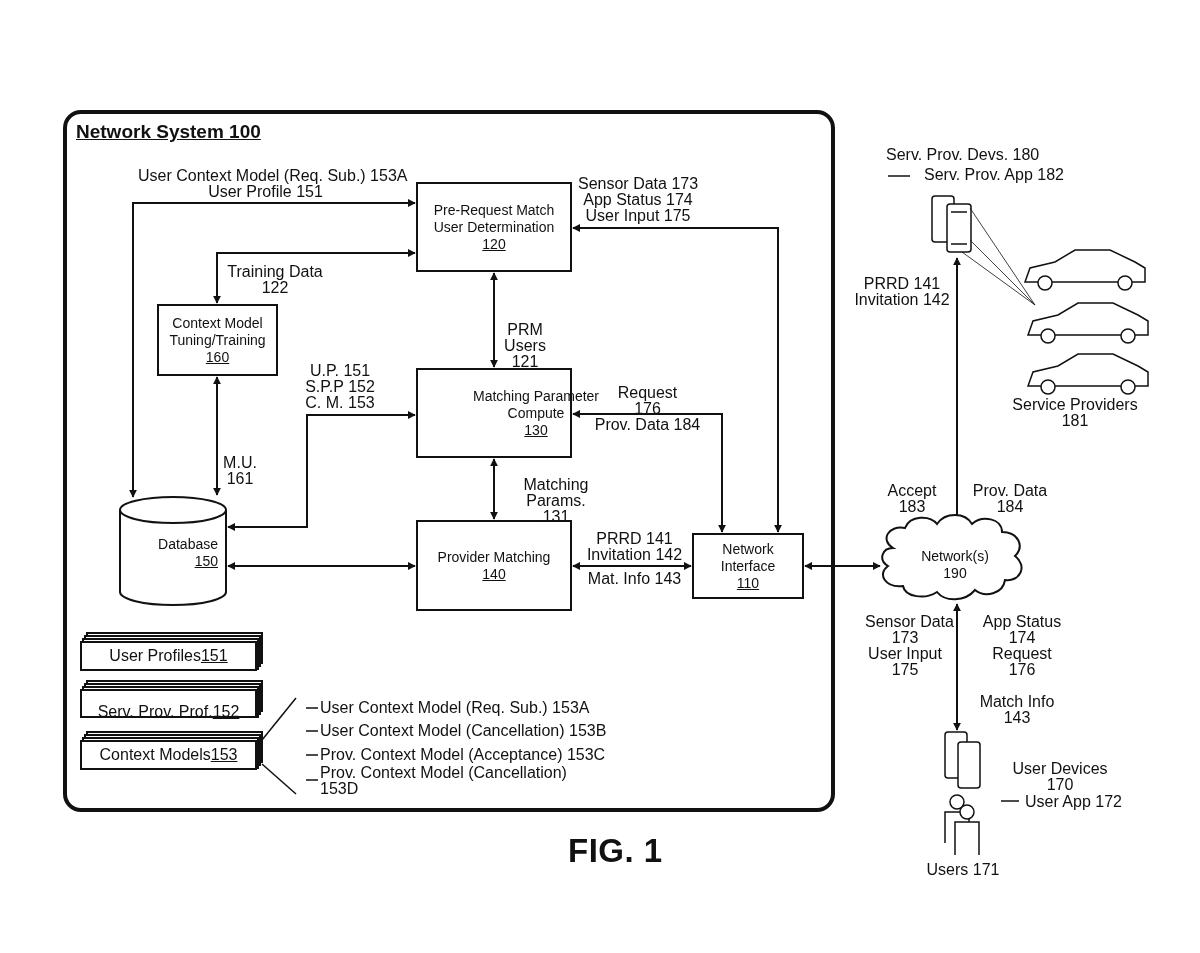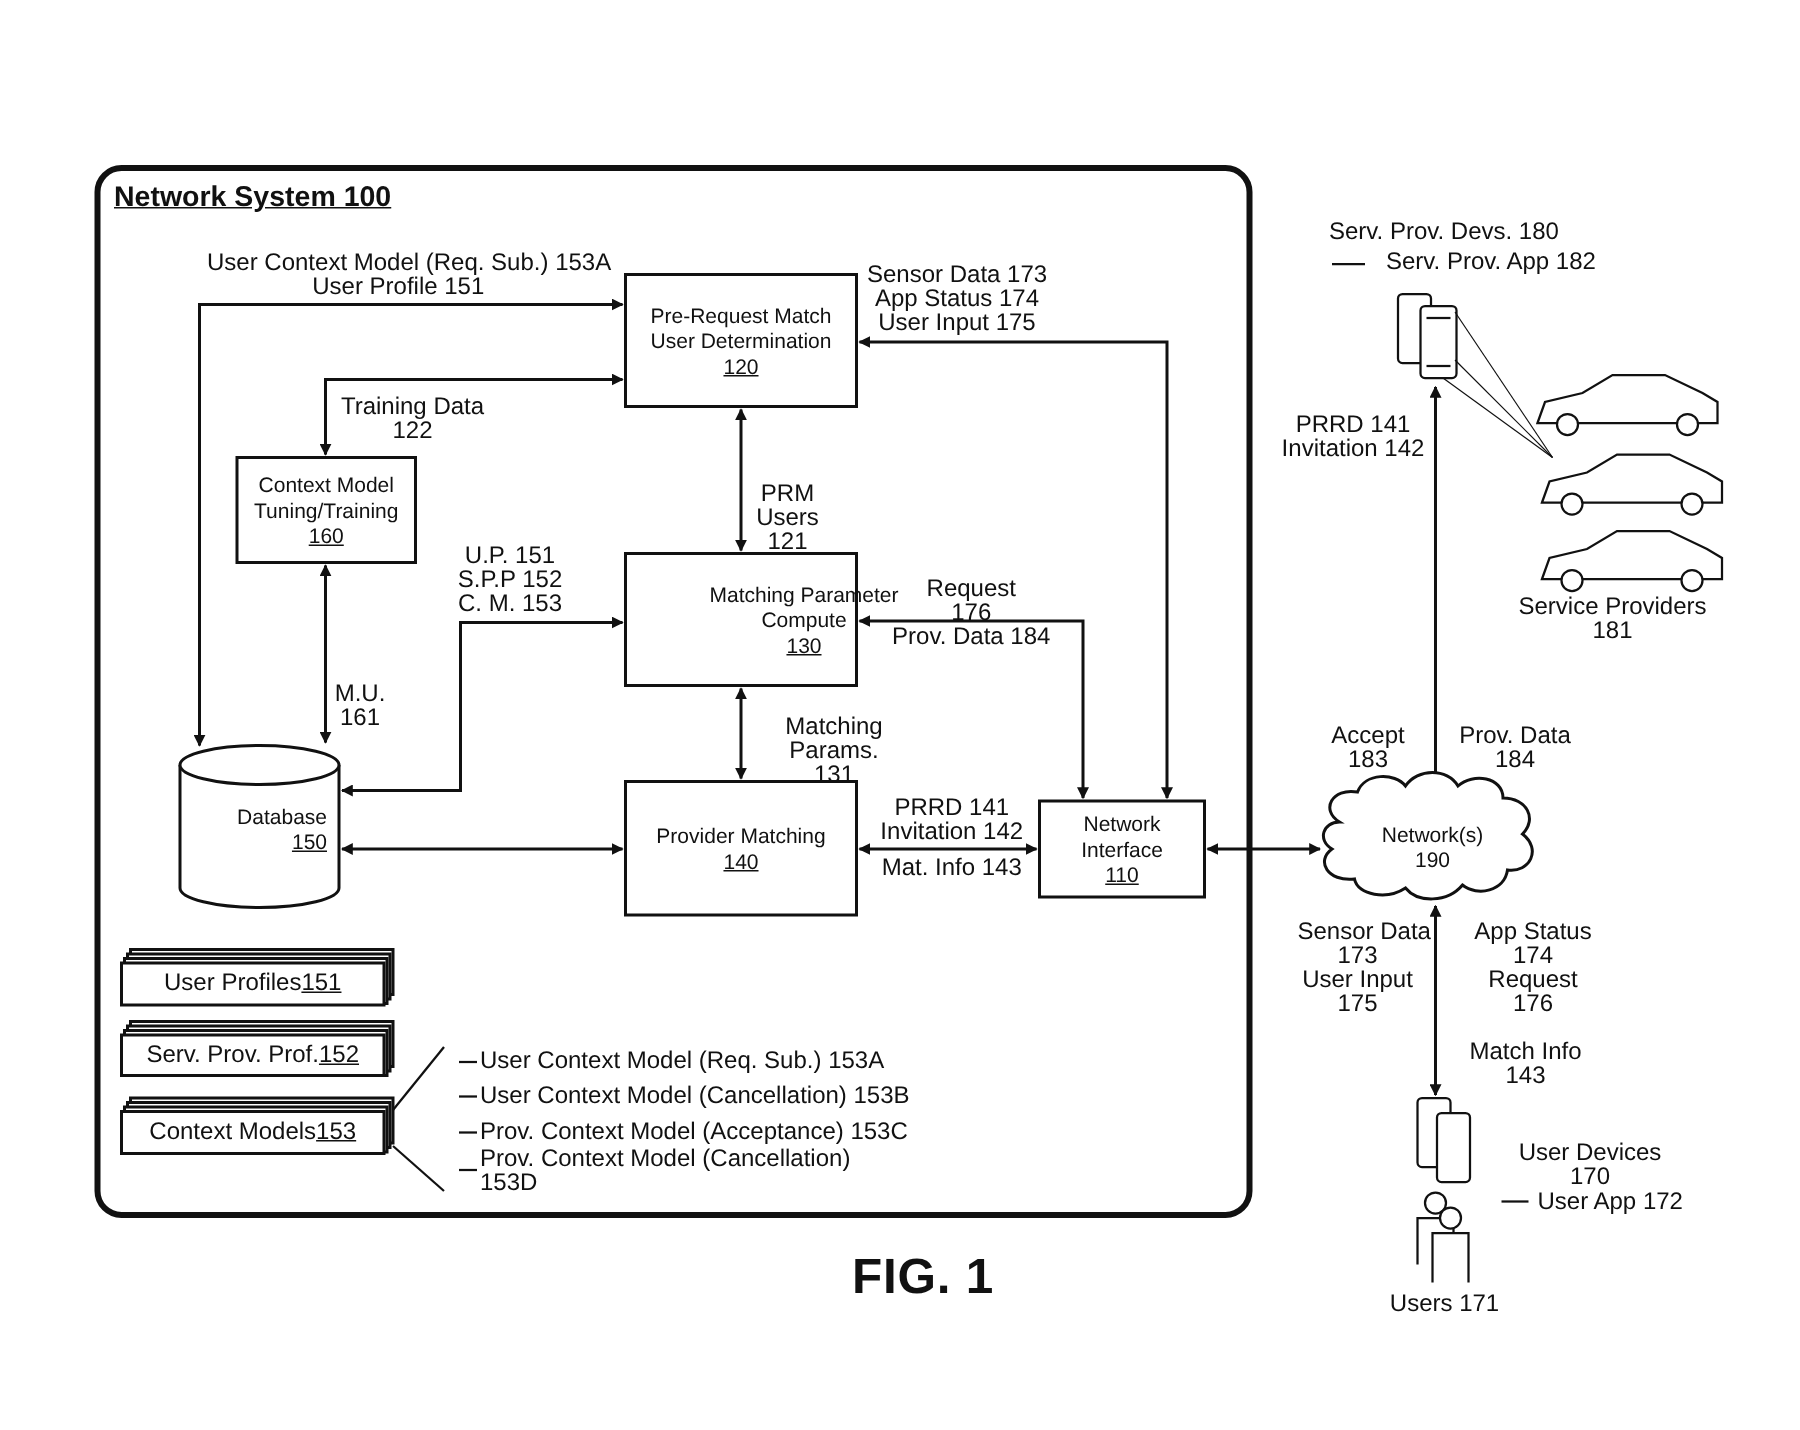--- a/index.html
+++ b/index.html
@@ -167,21 +167,21 @@
 </div>
 <div class="box-text" style="left:120px;top:530px;width:98px;height:46px;align-items:flex-end;">
   <span>Database</span>
   <span class="u">150</span>
 </div>
 
 <div class="stack-text" style="left:81px;top:642px;width:175px;height:28px;">
   <span>User Profiles </span>
     <span class="u">151</span>
 </div>
-<div class="stack-text" style="left:81px;top:690px;width:175px;height:27px;">
+<div class="stack-text" style="left:81px;top:690px;width:175px;height:43px;">
   <span>Serv. Prov. Prof. </span>
     <span class="u">152</span>
 </div>
 <div class="stack-text" style="left:81px;top:741px;width:175px;height:28px;">
   <span>Context Models </span>
     <span class="u">153</span>
 </div>
 
 <div class="lbl left" style="left:320px;top:700px;">User Context Model (Req. Sub.) 153A</div>
 <div class="lbl left" style="left:320px;top:723px;">User Context Model (Cancellation) 153B</div>

